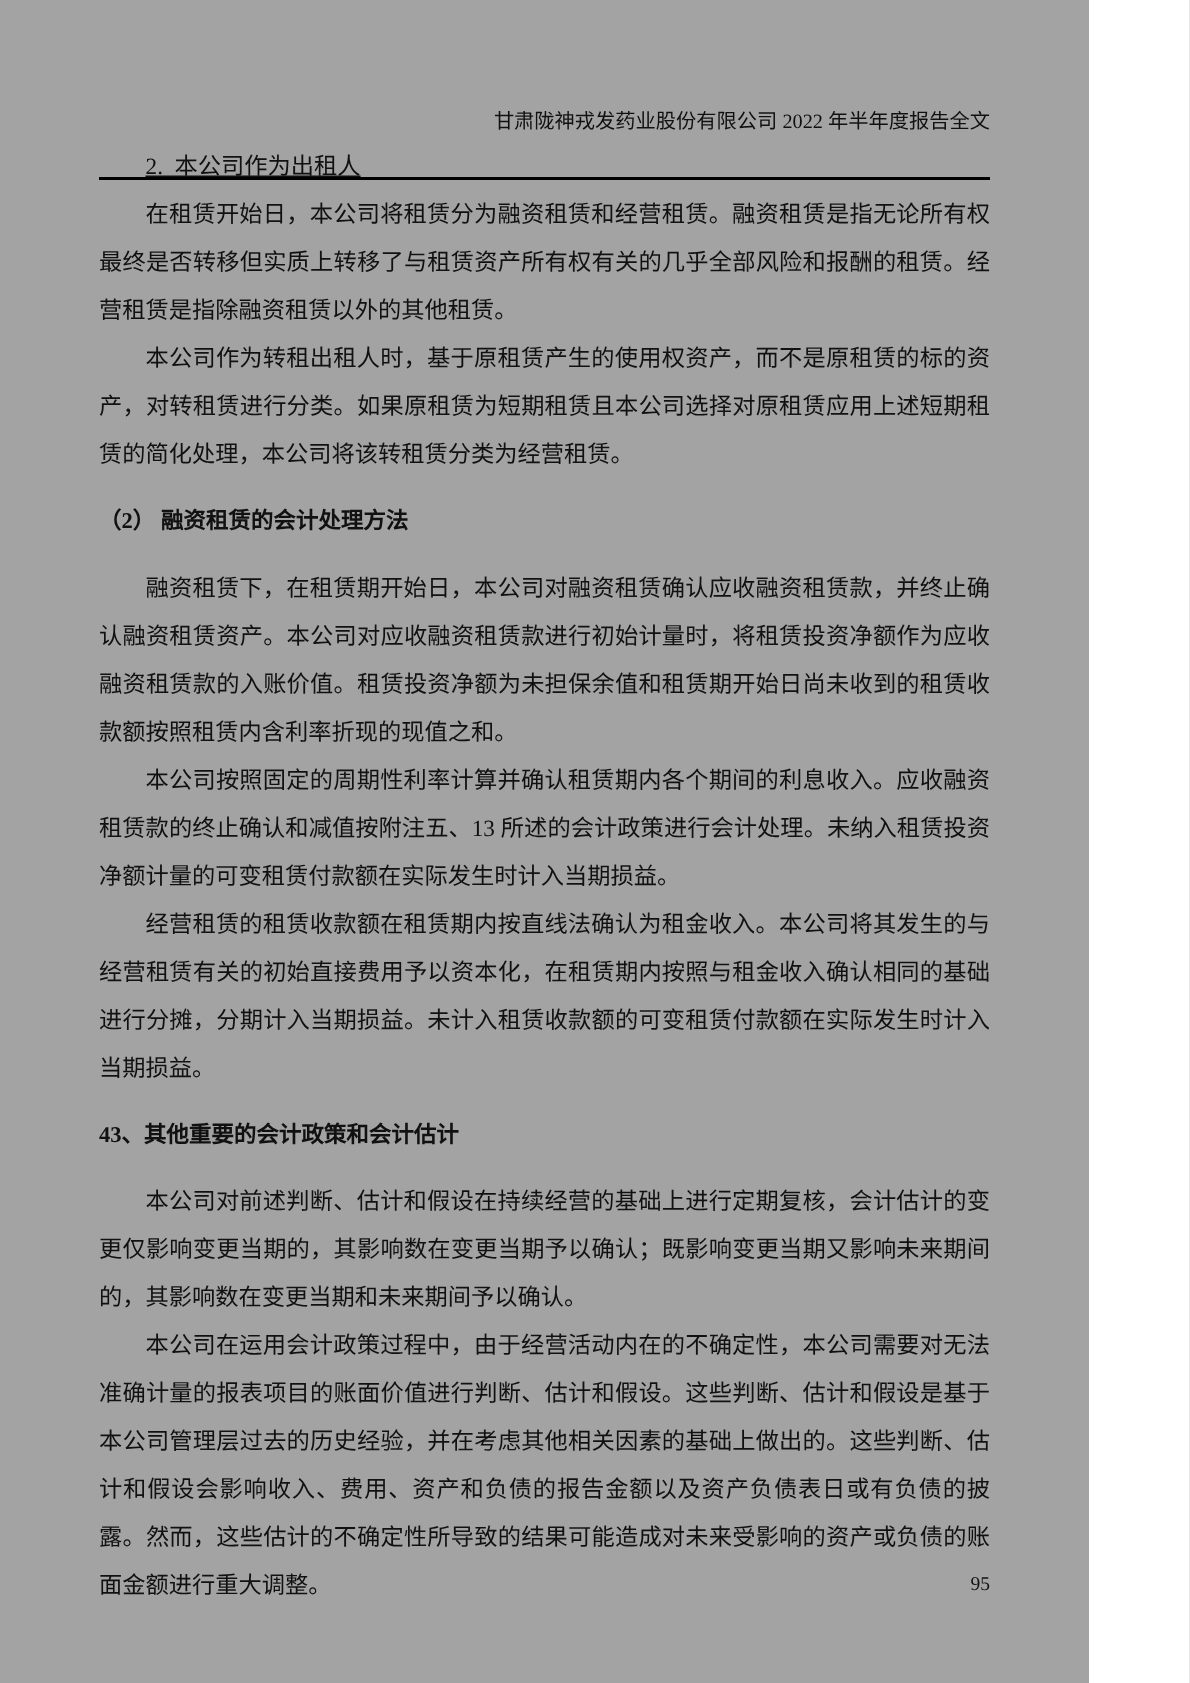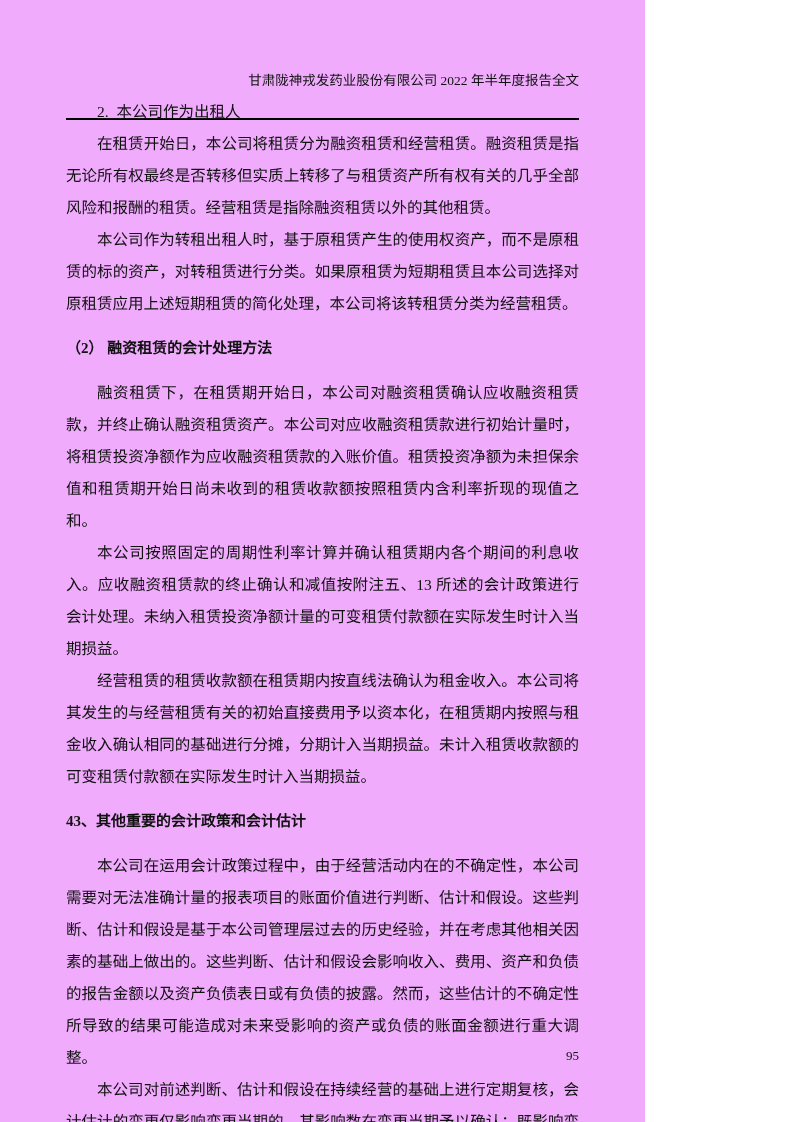--- a/index.html
+++ b/index.html
@@ -2,23 +2,23 @@
 <html lang="zh-CN"><head>
 <meta charset="utf-8">
 <style>
   html, body {
     margin: 0;
     padding: 0;
     background: #ffffff;
   }
   .page {
     position: relative;
-    width: 645px;
+    width: 726px;
     height: 1122px;
-    background: #f0abfc;
+    background: #a3a3a3;
     color: #111111;
     font-family: "Liberation Serif", "DejaVu Serif", serif;
     box-sizing: border-box;
     overflow: hidden;
   }
   .page-header {
     position: absolute;
     top: 48px;
     left: 66px;
     right: 66px;
@@ -78,21 +78,21 @@
 
   <main class="page-body">
     <p class="list-item">2.  本公司作为出租人</p>
     <p class="para">在租赁开始日，本公司将租赁分为融资租赁和经营租赁。融资租赁是指无论所有权最终是否转移但实质上转移了与租赁资产所有权有关的几乎全部风险和报酬的租赁。经营租赁是指除融资租赁以外的其他租赁。</p>
     <p class="para">本公司作为转租出租人时，基于原租赁产生的使用权资产，而不是原租赁的标的资产，对转租赁进行分类。如果原租赁为短期租赁且本公司选择对原租赁应用上述短期租赁的简化处理，本公司将该转租赁分类为经营租赁。</p>
     <h3 class="heading">（2） 融资租赁的会计处理方法</h3>
     <p class="para">融资租赁下，在租赁期开始日，本公司对融资租赁确认应收融资租赁款，并终止确认融资租赁资产。本公司对应收融资租赁款进行初始计量时，将租赁投资净额作为应收融资租赁款的入账价值。租赁投资净额为未担保余值和租赁期开始日尚未收到的租赁收款额按照租赁内含利率折现的现值之和。</p>
     <p class="para">本公司按照固定的周期性利率计算并确认租赁期内各个期间的利息收入。应收融资租赁款的终止确认和减值按附注五、13 所述的会计政策进行会计处理。未纳入租赁投资净额计量的可变租赁付款额在实际发生时计入当期损益。</p>
     <p class="para">经营租赁的租赁收款额在租赁期内按直线法确认为租金收入。本公司将其发生的与经营租赁有关的初始直接费用予以资本化，在租赁期内按照与租金收入确认相同的基础进行分摊，分期计入当期损益。未计入租赁收款额的可变租赁付款额在实际发生时计入当期损益。</p>
     <h3 class="heading">43、其他重要的会计政策和会计估计</h3>
+    <p class="para">本公司对前述判断、估计和假设在持续经营的基础上进行定期复核，会计估计的变更仅影响变更当期的，其影响数在变更当期予以确认；既影响变更当期又影响未来期间的，其影响数在变更当期和未来期间予以确认。</p>
     <p class="para">本公司在运用会计政策过程中，由于经营活动内在的不确定性，本公司需要对无法准确计量的报表项目的账面价值进行判断、估计和假设。这些判断、估计和假设是基于本公司管理层过去的历史经验，并在考虑其他相关因素的基础上做出的。这些判断、估计和假设会影响收入、费用、资产和负债的报告金额以及资产负债表日或有负债的披露。然而，这些估计的不确定性所导致的结果可能造成对未来受影响的资产或负债的账面金额进行重大调整。</p>
-    <p class="para">本公司对前述判断、估计和假设在持续经营的基础上进行定期复核，会计估计的变更仅影响变更当期的，其影响数在变更当期予以确认；既影响变更当期又影响未来期间的，其影响数在变更当期和未来期间予以确认。</p>
   </main>
 
   <footer class="page-footer">
     <span>95</span>
   </footer>
 
 </div>
 
 </body></html>

